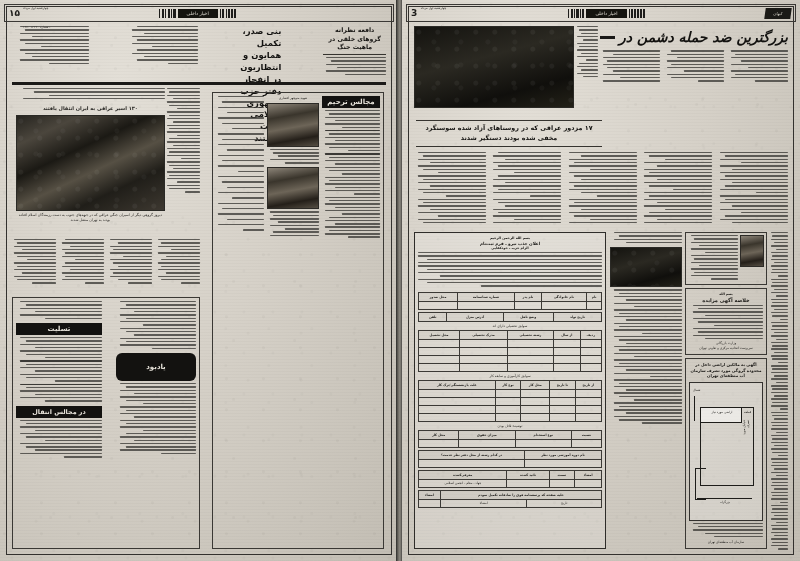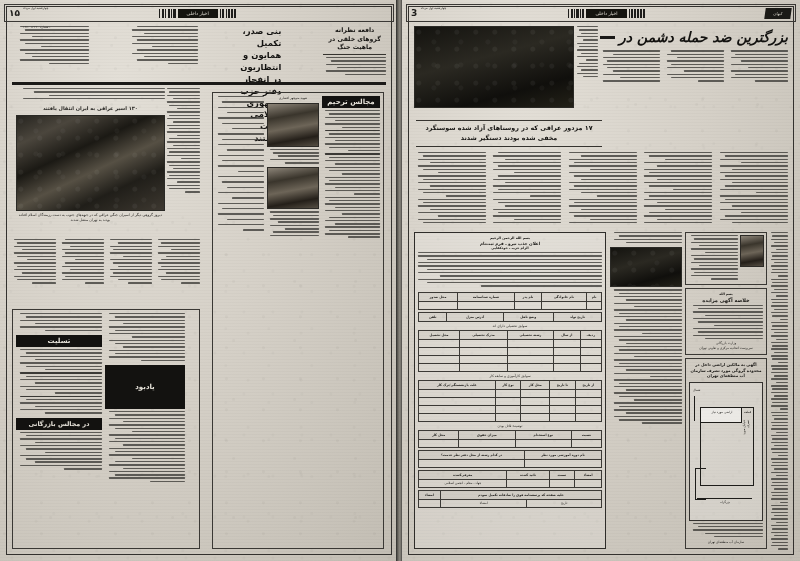--- a/index.html
+++ b/index.html
@@ -291,21 +291,21 @@
               <div class="ln w95"></div>
             <div class="ln w88"></div>
               <div class="ln w95"></div>
               <div class="ln w78"></div>
               <div class="ln w95"></div>
             <div class="ln w88"></div>
               <div class="ln w44"></div>
           </div>
         </div>
 
-        <div class="obox" style="flex:1;margin-top:12px;display:flex;padding:3px;gap:3px;">
+        <div class="obox" style="flex:1;margin-top:0;display:flex;padding:3px;gap:14px;">
 
           <div style="width:86px;display:flex;flex-direction:column;gap:2px;">
             <div class="tcol">
               <div class="ln w95"></div>
                 <div class="ln w88"></div>
                 <div class="ln w95"></div>
                 <div class="ln w78"></div>
               <div class="ln w95"></div>
                 <div class="ln w66"></div>
             </div>
@@ -325,21 +325,21 @@
                 <div class="ln w95"></div>
               <div class="ln w88"></div>
                 <div class="ln w55"></div>
               <div class="ln w95 dark"></div>
               <div class="ln w88"></div>
                 <div class="ln w95"></div>
                 <div class="ln w78"></div>
                 <div class="ln w95"></div>
               <div class="ln w66"></div>
             </div>
-            <div class="boxhdr" style="font-size:6.4px;padding:2px 0;letter-spacing:1px;">در مجالس بازرگانی</div>
+            <div class="boxhdr" style="font-size:6.4px;padding:2px 0;letter-spacing:1px;">در مجالس انتقال</div>
             <div class="tcol" style="flex:1">
               <div class="ln w95"></div>
                 <div class="ln w88"></div>
                 <div class="ln w95"></div>
                 <div class="ln w78"></div>
               <div class="ln w95"></div>
                 <div class="ln w88"></div>
                 <div class="ln w66"></div>
                 <div class="ln w95"></div>
               <div class="ln w88"></div>
@@ -360,21 +360,21 @@
                 <div class="ln w95"></div>
                 <div class="ln w66"></div>
               <div class="ln w95"></div>
                 <div class="ln w88"></div>
                 <div class="ln w78"></div>
                 <div class="ln w95"></div>
               <div class="ln w88"></div>
                 <div class="ln w95"></div>
                 <div class="ln w55"></div>
             </div>
-            <div class="boxhdr" style="font-size:7px;padding:18px 0;">یادبود</div>
+            <div class="boxhdr" style="font-size:7px;padding:10px 0;border-radius:6px;">یادبود</div>
             <div class="tcol" style="flex:1">
               <div class="ln w95"></div>
                 <div class="ln w88"></div>
                 <div class="ln w95"></div>
                 <div class="ln w78"></div>
               <div class="ln w95"></div>
                 <div class="ln w88"></div>
                 <div class="ln w66"></div>
                 <div class="ln w95"></div>
               <div class="ln w88"></div>

